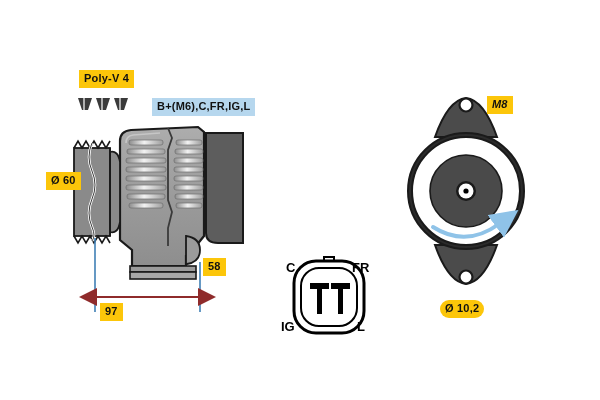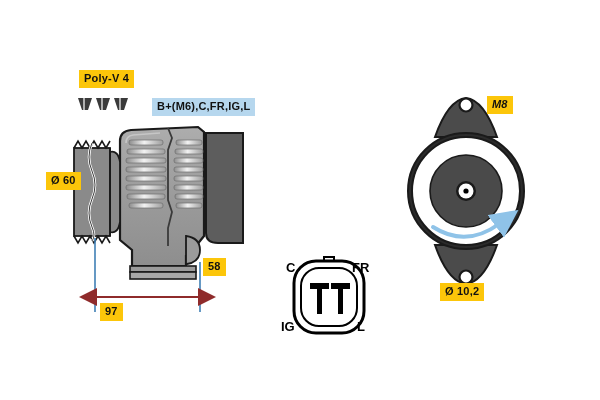--- a/index.html
+++ b/index.html
@@ -225,21 +225,21 @@
   <div class="cal-label blue" style="left:152px; top:98px;">B+(M6),C,FR,IG,L</div>
 
   <div class="cal-label" style="left:46px; top:172px;">Ø 60</div>
 
   <div class="cal-label" style="left:203px; top:258px;text-align:right;">58</div>
 
   <div class="cal-label" style="left:100px; top:303px;">97</div>
 
   <div class="cal-label" style="left:487px; top:96px;font-style:italic;">M8</div>
 
-  <div class="cal-label" style="left:440px; top:283px;">Ø 10,2</div>
+  <div class="cal-label" style="left:440px; top:300px;border-radius:10px;">Ø 10,2</div>
 
   <div class="pin-label" style="left:286px; top:261px;">C</div>
 
   <div class="pin-label" style="left:352px; top:261px;">FR</div>
 
   <div class="pin-label" style="left:281px; top:320px;text-align:right;">IG</div>
 
   <div class="pin-label" style="left:357px; top:320px;">L</div>
 
 </div>

